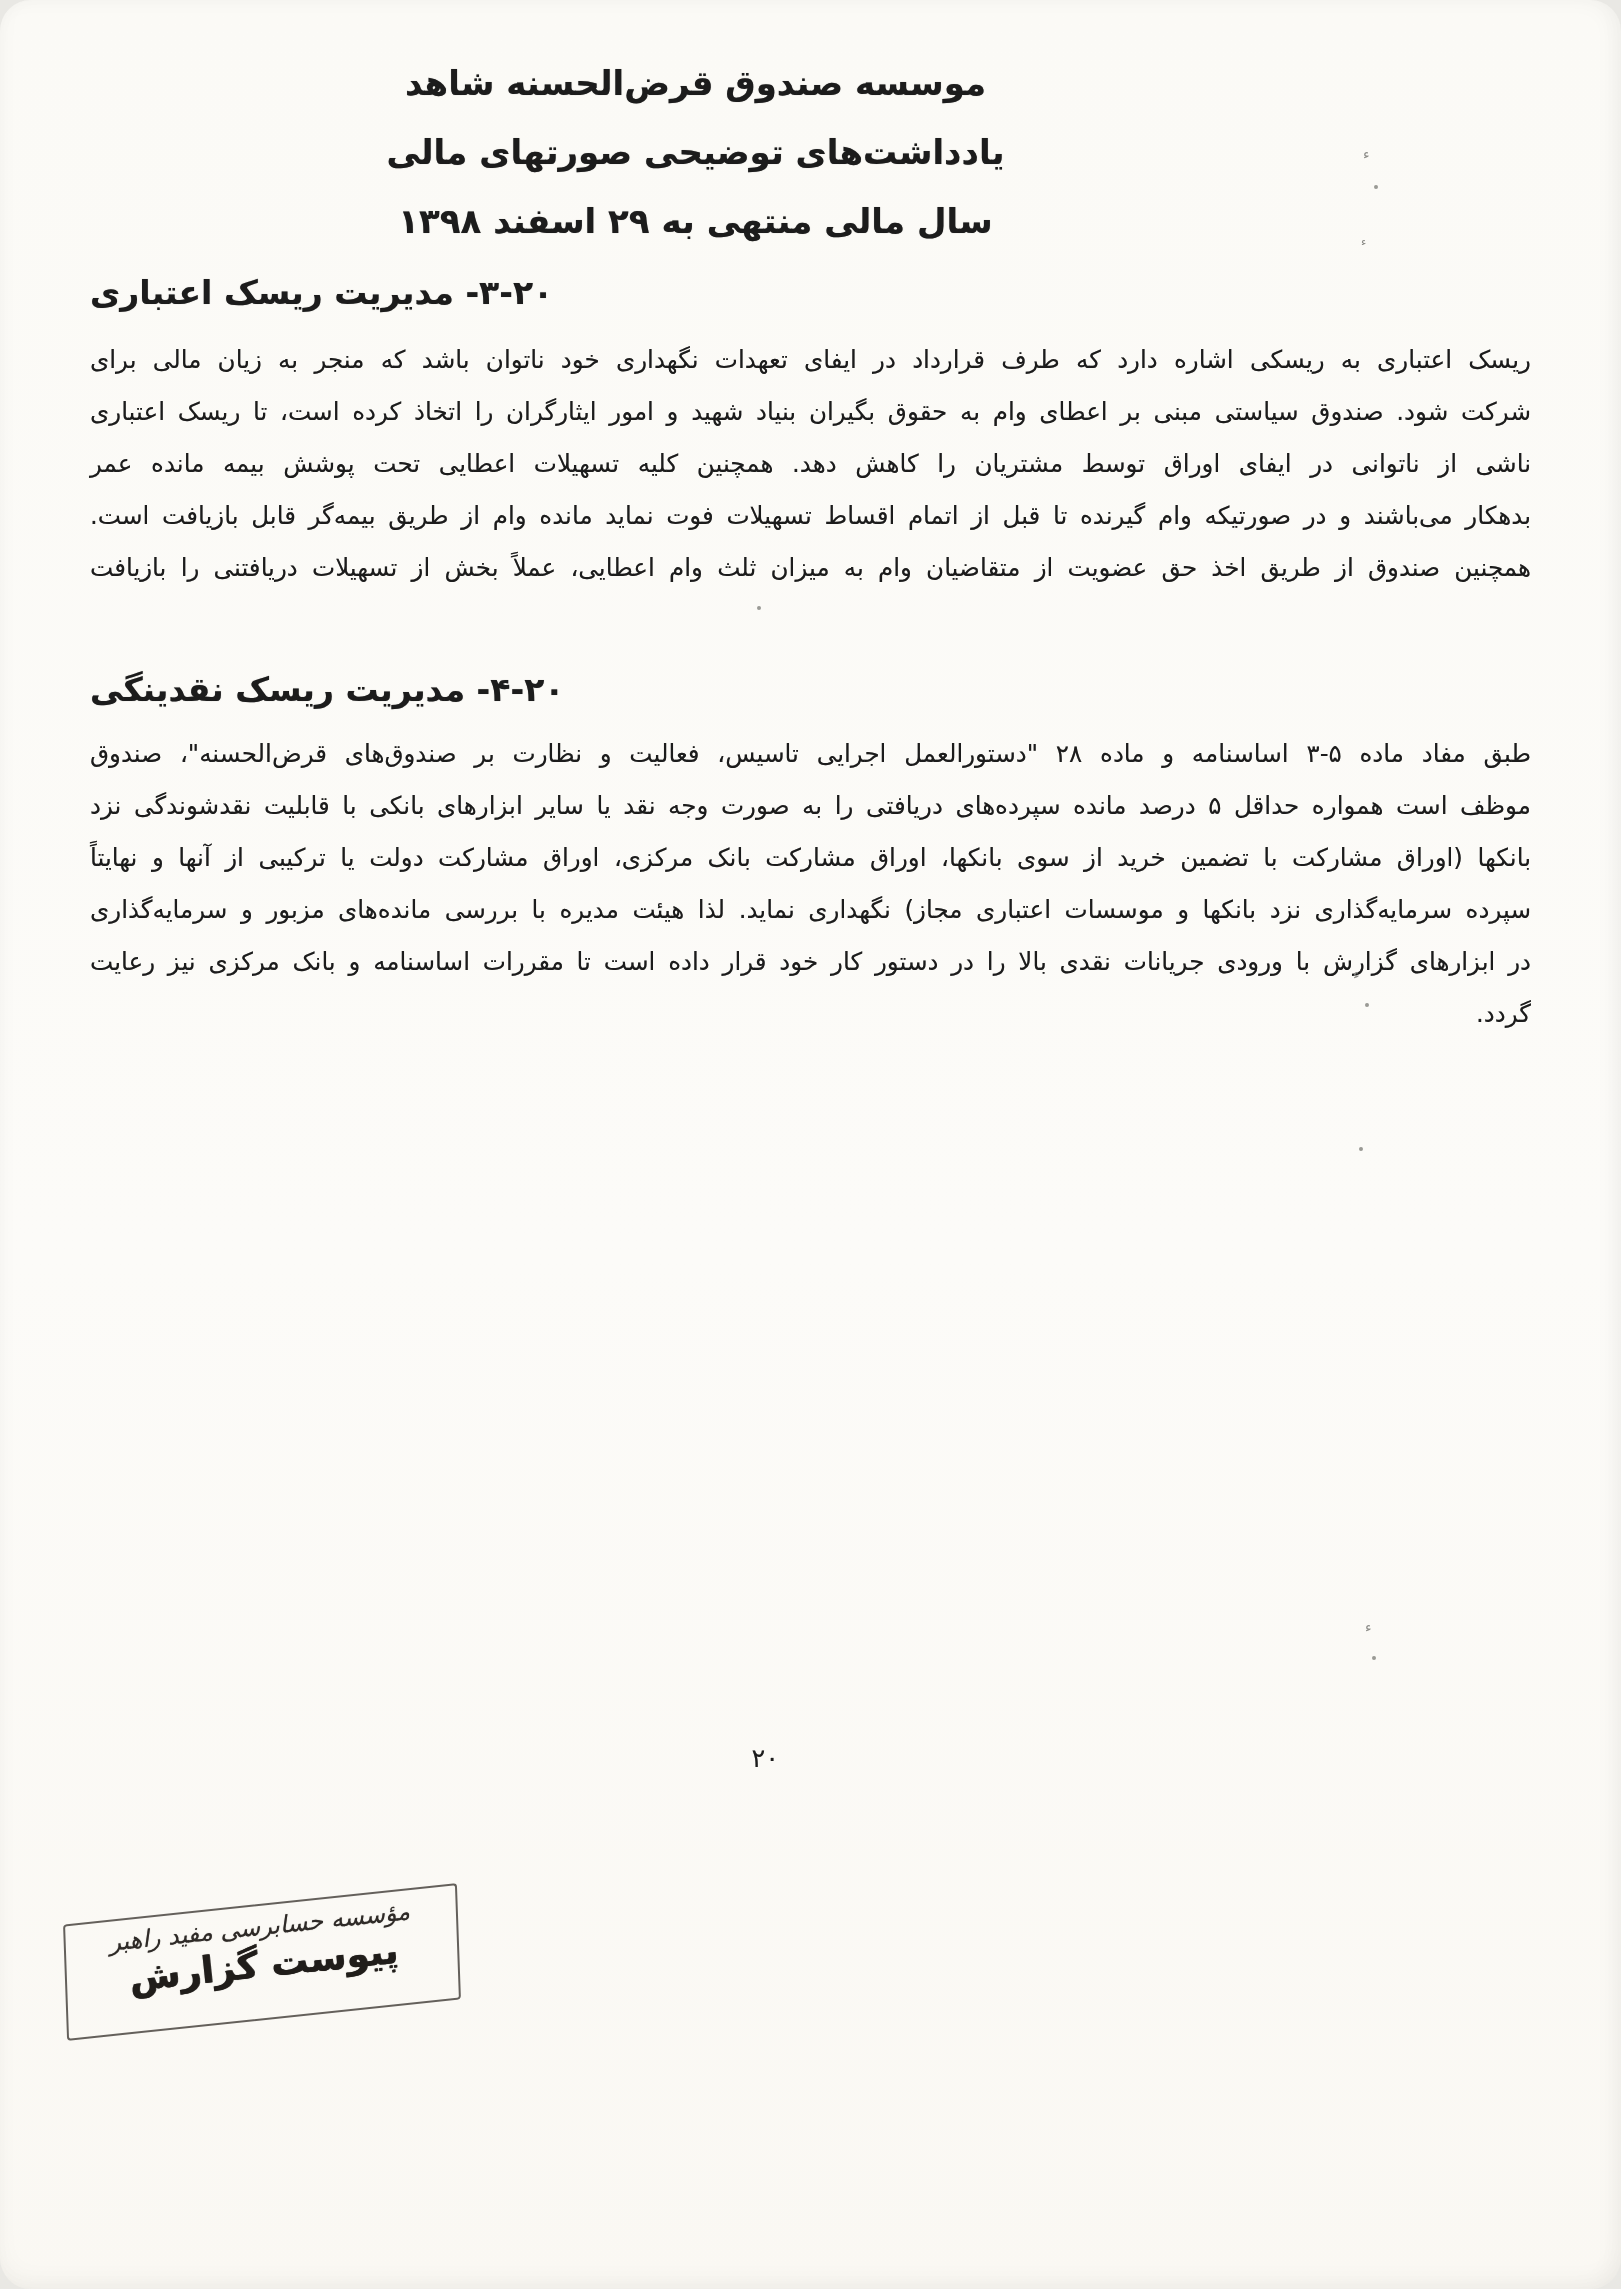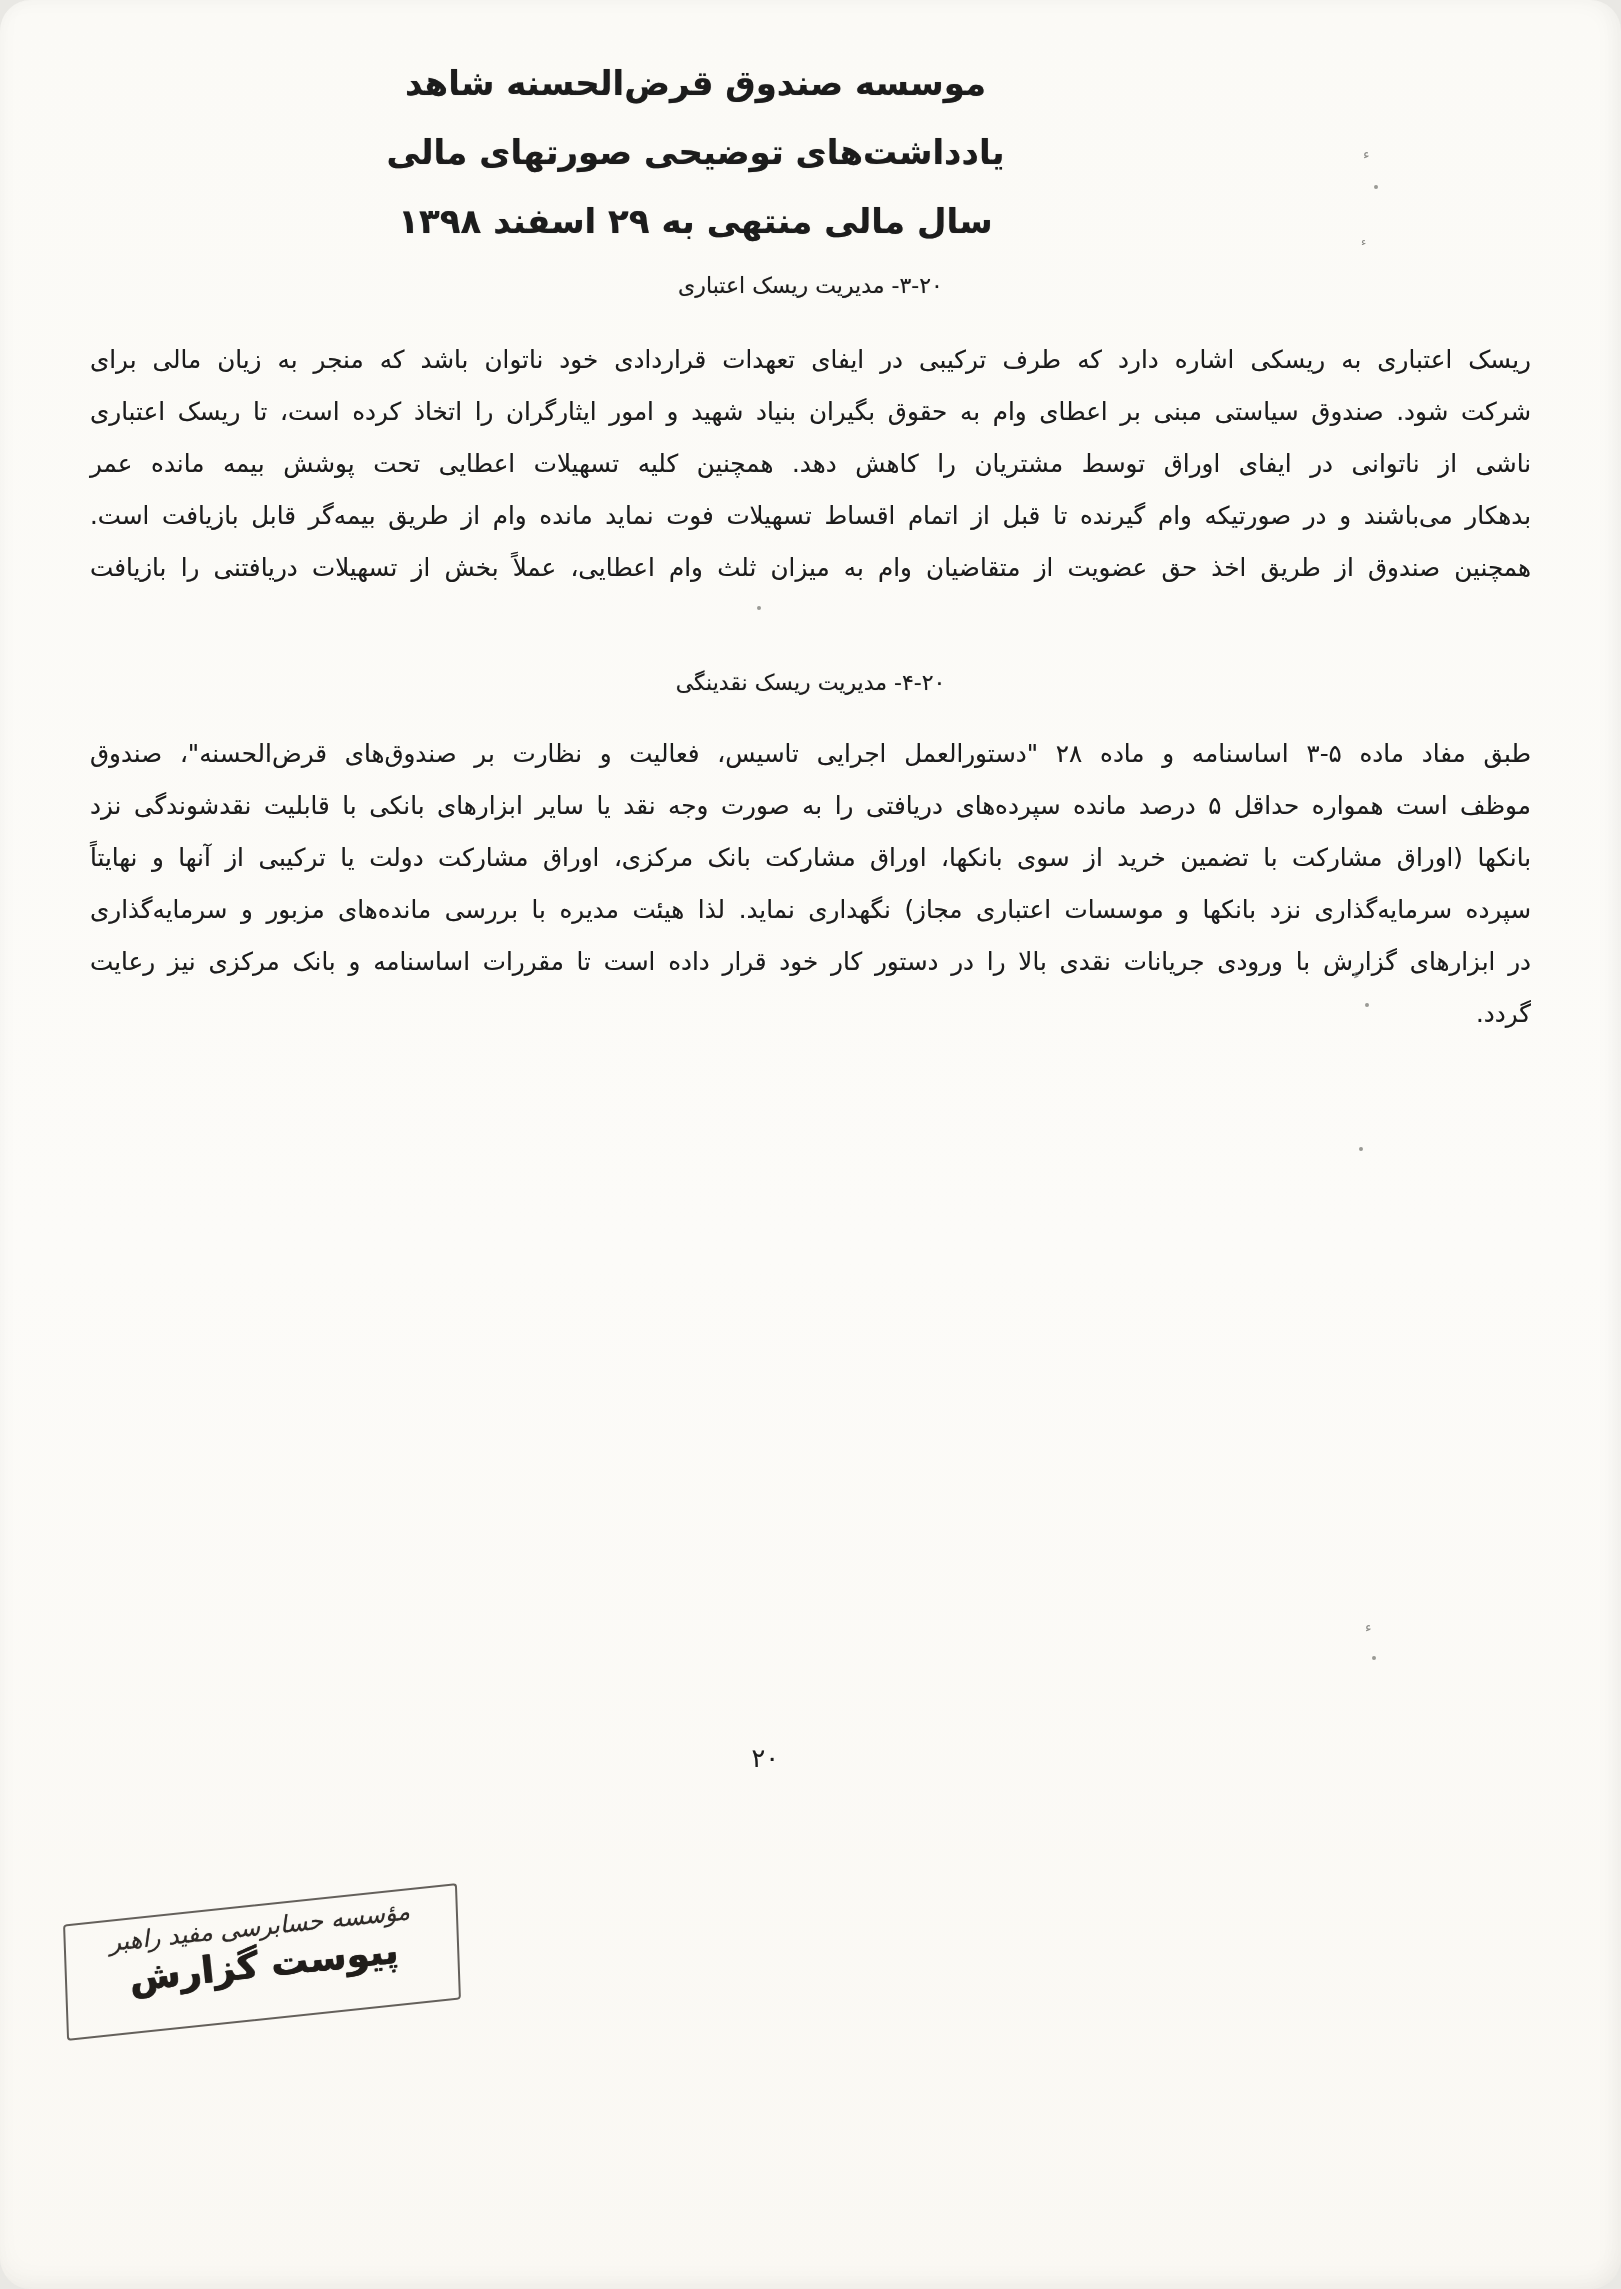--- a/index.html
+++ b/index.html
@@ -23,22 +23,22 @@
     transform:translateX(-115px);
   }
   .doc-header .hline {
     font-size:34px; font-weight:bold; line-height:69px; height:69px;
     letter-spacing:0.5px;
     text-shadow:0 0 0.7px rgba(20,20,20,0.55);
   }
   
   .section-heading {
     position:absolute; right:90px; left:90px;
-    font-size:22px; font-weight:normal;
-    text-align:center;
+    font-size:33px; font-weight:bold;
+    text-align:left;
     text-shadow:0 0 0.7px rgba(20,20,20,0.5);
   }
   .heading-1 { top:273px; }
   .heading-2 { top:670px; }
   
   .para { position:absolute; right:90px; left:90px; }
   .para-1 { top:334px; }
   .para-2 { top:728px; }
   .line {
     height:52px; line-height:52px;
@@ -92,21 +92,21 @@
 
   <div class="doc-header">
     <div class="hline">موسسه صندوق قرض‌الحسنه شاهد</div>
     <div class="hline">یادداشت‌های توضیحی صورتهای مالی</div>
     <div class="hline">سال مالی منتهی به ۲۹ اسفند ۱۳۹۸</div>
   </div>
 
   <div class="section-heading heading-1">۳-۲۰- مدیریت ریسک اعتباری</div>
 
   <div class="para para-1">
-    <div class="line">ریسک اعتباری به ریسکی اشاره دارد که طرف ترکیبی در ایفای تعهدات قراردادی خود ناتوان باشد که منجر به زیان مالی برای</div>
+    <div class="line">ریسک اعتباری به ریسکی اشاره دارد که طرف قرارداد در ایفای تعهدات نگهداری خود ناتوان باشد که منجر به زیان مالی برای</div>
     <div class="line">شرکت شود. صندوق سیاستی مبنی بر اعطای وام به حقوق بگیران بنیاد شهید و امور ایثارگران را اتخاذ کرده است، تا ریسک اعتباری</div>
     <div class="line">ناشی از ناتوانی در ایفای اوراق توسط مشتریان را کاهش دهد. همچنین کلیه تسهیلات اعطایی تحت پوشش بیمه مانده عمر</div>
     <div class="line">بدهکار می‌باشند و در صورتیکه وام گیرنده تا قبل از اتمام اقساط تسهیلات فوت نماید مانده وام از طریق بیمه‌گر قابل بازیافت است.</div>
     <div class="line">همچنین صندوق از طریق اخذ حق عضویت از متقاضیان وام به میزان ثلث وام اعطایی، عملاً بخش از تسهیلات دریافتنی را بازیافت</div>
   </div>
 
   <div class="section-heading heading-2">۴-۲۰- مدیریت ریسک نقدینگی</div>
 
   <div class="para para-2">
     <div class="line">طبق مفاد ماده ۵-۳ اساسنامه و ماده ۲۸ "دستورالعمل اجرایی تاسیس، فعالیت و نظارت بر صندوق‌های قرض‌الحسنه"، صندوق</div>

